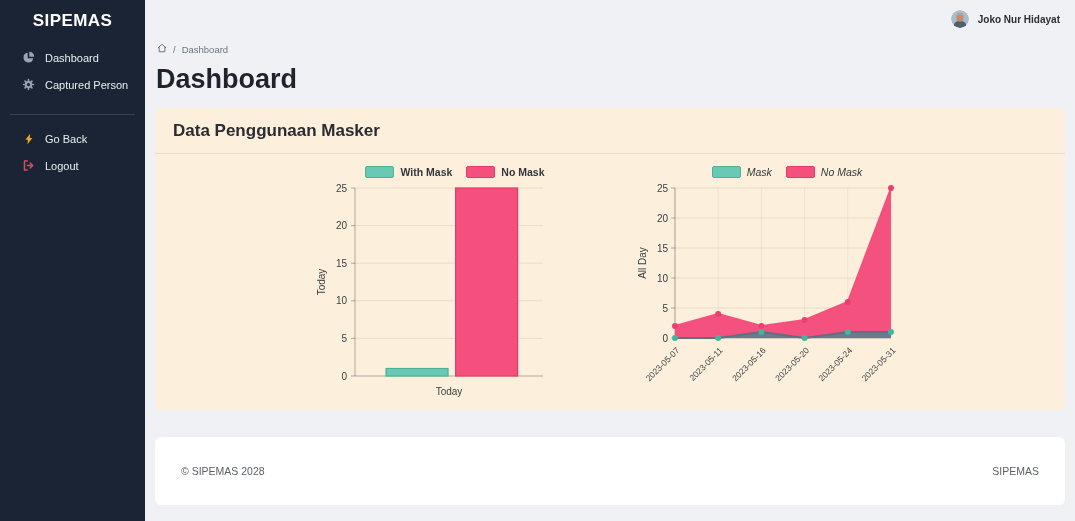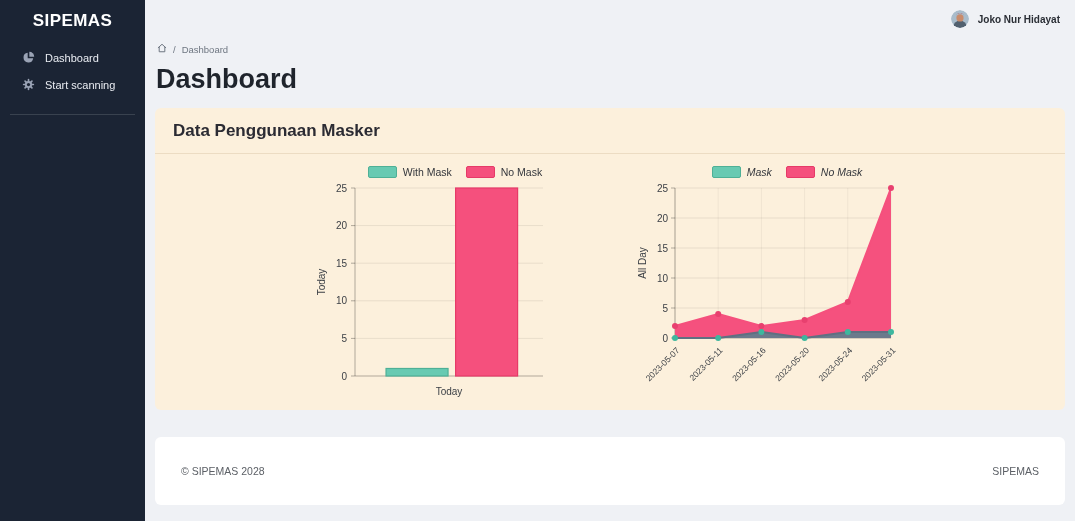--- a/index.html
+++ b/index.html
@@ -22,21 +22,21 @@
   .user-name{font-size:10px;font-weight:600;color:#2a2e35;cursor:pointer;}
   .breadcrumb{display:flex;align-items:center;gap:6px;font-size:9.5px;color:#6e7681;margin-top:5px;padding-left:2px;}
   .crumb{cursor:pointer;}
   .page-title{font-size:27px;font-weight:600;color:#1f242c;margin-top:9px;padding-left:1px;}
   
   .card{background:#fcf0dc;border-radius:6px;margin-top:13px;}
   .card-header{padding:13px 18px 12px;font-size:17px;font-weight:600;color:#2b2b33;border-bottom:1px solid rgba(140,100,45,.14);}
   .card-body{display:flex;justify-content:center;gap:72px;padding:10px 10px 8px;}
   .chart-block{display:flex;flex-direction:column;align-items:center;}
   .legend{display:flex;gap:14px;align-items:center;height:16px;}
-  .legend.off-bar{margin-left:34px;}
+  .legend.off-bar{margin-left:34px;font-weight:bold;}
   .legend.off-area{margin-left:32px;font-style:italic;}
   .legend-item{display:flex;align-items:center;gap:6px;font-size:10.5px;color:#33363c;cursor:pointer;}
   .swatch{width:29px;height:12px;border-radius:2px;border:1px solid #999;box-sizing:border-box;}
   svg.chart{overflow:visible;display:block;}
   svg text.tick{font-family:"Liberation Sans",sans-serif;font-size:10px;fill:#3c4046;}
   svg text.tick.small{font-size:8.5px;fill:#3c4046;}
   
   .footer-card{background:#ffffff;border-radius:6px;margin-top:27px;height:68px;padding:0 26px;
     display:flex;align-items:center;justify-content:space-between;font-size:10.5px;color:#5c6066;}
 </style>
@@ -49,42 +49,62 @@
   <nav>
     <div class="nav-item">
       <span class="icon13">
         <svg viewBox="0 0 16 16" width="13" height="13">
             <path fill="#9aa3b5" d="M7 2.2A6 6 0 1 0 13.8 9H7z"></path>
             <path fill="#9aa3b5" d="M9 1v6h6A6 6 0 0 0 9 1z"></path>
           </svg>
       </span>
       <span>Dashboard</span>
     </div>
-
 
 
     <div class="nav-item">
       <span class="icon13">
         <svg viewBox="0 0 16 16" width="13" height="13">
             <g fill="#9aa3b5">
               <rect x="7" y="1" width="2" height="14" rx="1"></rect>
               <rect x="1" y="7" width="14" height="2" rx="1"></rect>
               <rect x="7" y="1" width="2" height="14" rx="1" transform="rotate(45 8 8)"></rect>
               <rect x="7" y="1" width="2" height="14" rx="1" transform="rotate(-45 8 8)"></rect>
               <circle cx="8" cy="8" r="4.4"></circle>
               <circle cx="8" cy="8" r="2" fill="#1b2434"></circle>
             </g>
           </svg>
       </span>
-      <span>Start scanning</span>
-    </div>
+      <span>Captured Person</span>
+    </div>
+
   </nav>
 
   <div class="divider"></div>
 
+  <nav>
+    <div class="nav-item">
+      <span class="icon13">
+        <svg viewBox="0 0 16 16" width="12" height="12">
+            <path fill="#f5a623" d="M9.6 1 3.2 9h3.4L5.9 15l6.6-8.2H9z"></path>
+          </svg>
+      </span>
+      <span>Go Back</span>
+    </div>
+    <div class="nav-item">
+      <span class="icon13">
+        <svg viewBox="0 0 16 16" width="13" height="13" fill="none" stroke="#dd4b69" stroke-width="1.8" stroke-linecap="round" stroke-linejoin="round">
+            <path d="M6.5 2.5H3v11h3.5"></path>
+            <path d="M10 5l3 3-3 3"></path>
+            <path d="M13 8H6.5"></path>
+          </svg>
+      </span>
+      <span>Logout</span>
+    </div>
+  </nav>
 </aside>
 
 <div class="main">
 
   <div class="topbar">
     <span class="avatar">
       <svg viewBox="0 0 20 20" width="18" height="18">
           <defs>
             <clipPath id="av">
               <circle cx="10" cy="10" r="10"></circle>

